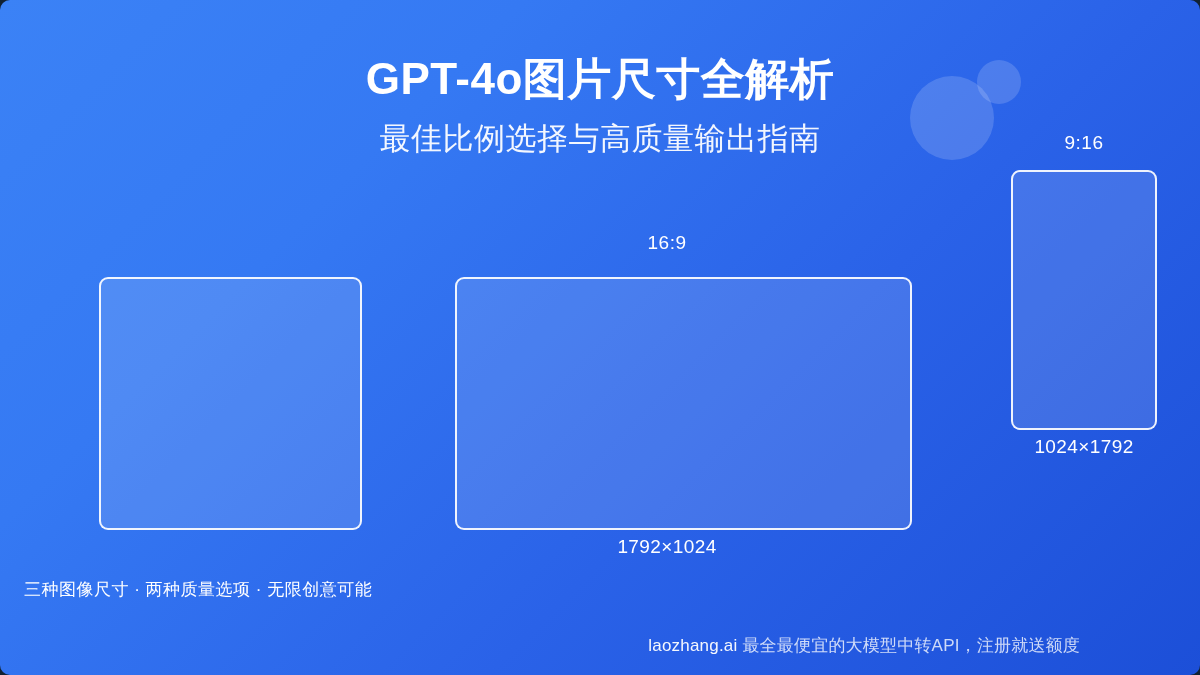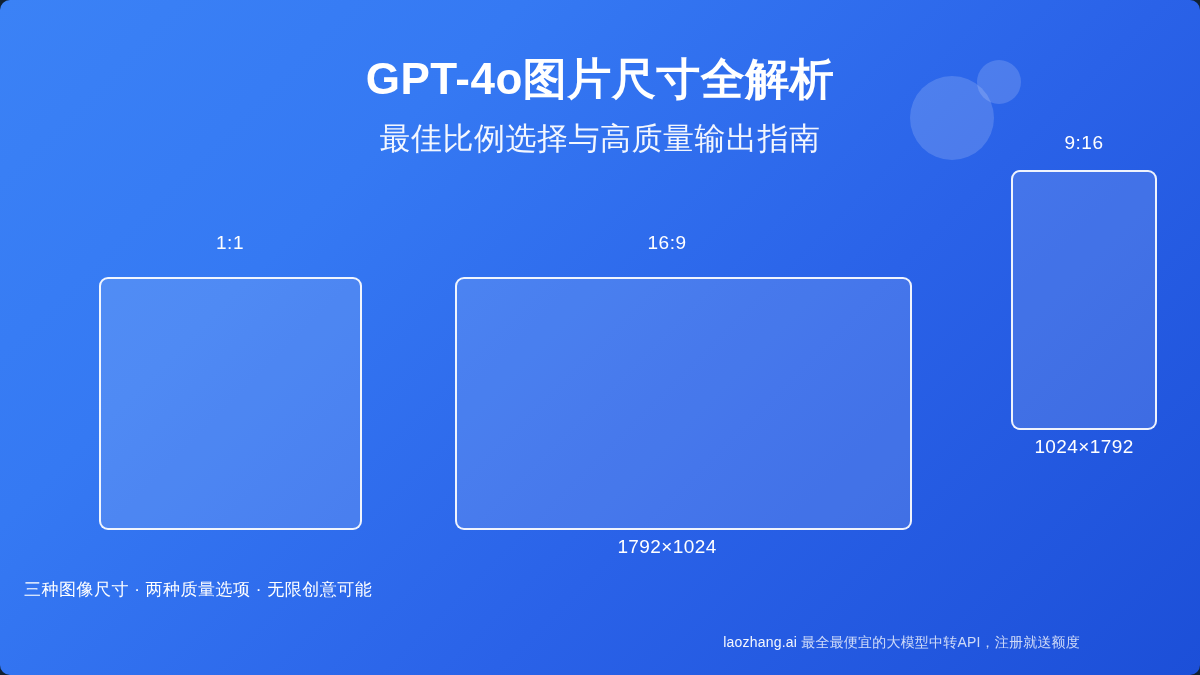--- a/index.html
+++ b/index.html
@@ -118,42 +118,41 @@
     left: 24px;
     top: 578px;
     font-size: 17px;
     color: #FFFFFF;
     letter-spacing: 0.5px;
   }
   #watermark {
     position: absolute;
     right: 120px;
     top: 634px;
-    font-size: 14px;
+    font-size: 17px;
     color: rgba(255,255,255,0.78);
     letter-spacing: 0.2px;
     white-space: nowrap;
   }
   #watermark .brand { color: rgba(255,255,255,0.95); }
 </style>
 </head>
 <body>
 
 <div id="canvas">
 
   <div class="deco-circle" id="circle-large"></div>
   <div class="deco-circle" id="circle-small"></div>
 
   <div id="header">
     <h1 id="page-title">GPT-4o图片尺寸全解析</h1>
     <h2 id="page-subtitle">最佳比例选择与高质量输出指南</h2>
   </div>
 
   <div class="ratio-card" id="card-1-1">
-    <div class="ratio-label">1:1</div>
     <div class="ratio-box"></div>
   </div>
 
   <div class="ratio-card" id="card-16-9">
     <div class="ratio-label">16:9</div>
     <div class="ratio-box"></div>
     <div class="ratio-dims">1792×1024</div>
   </div>
 
   <div class="ratio-card" id="card-9-16">

